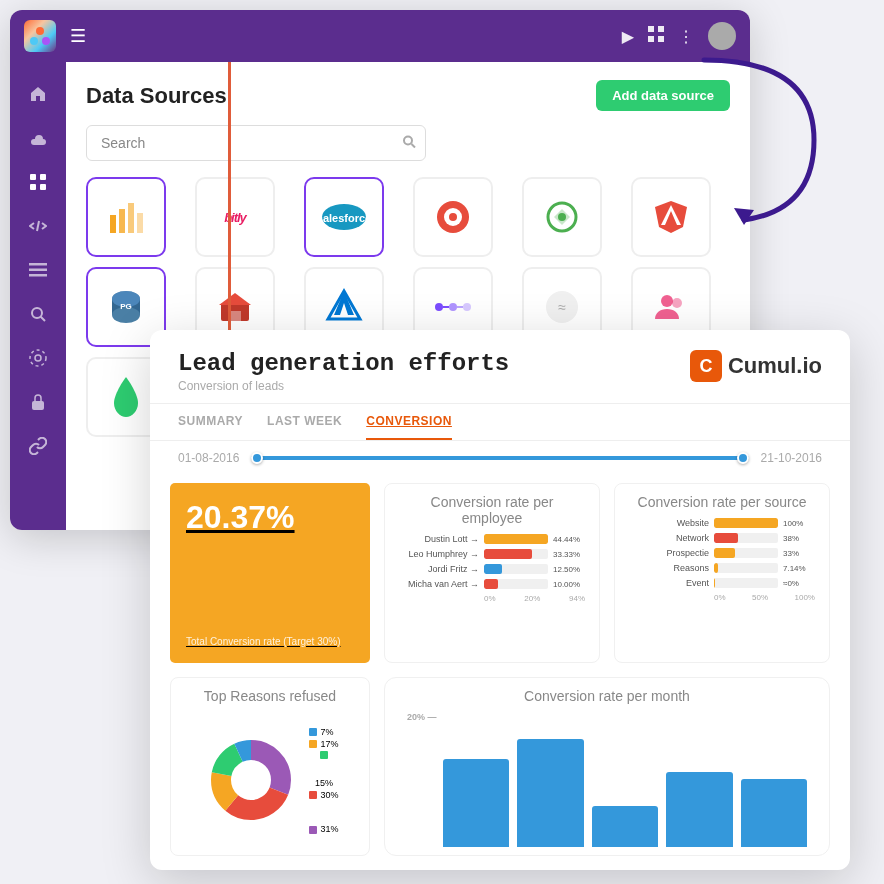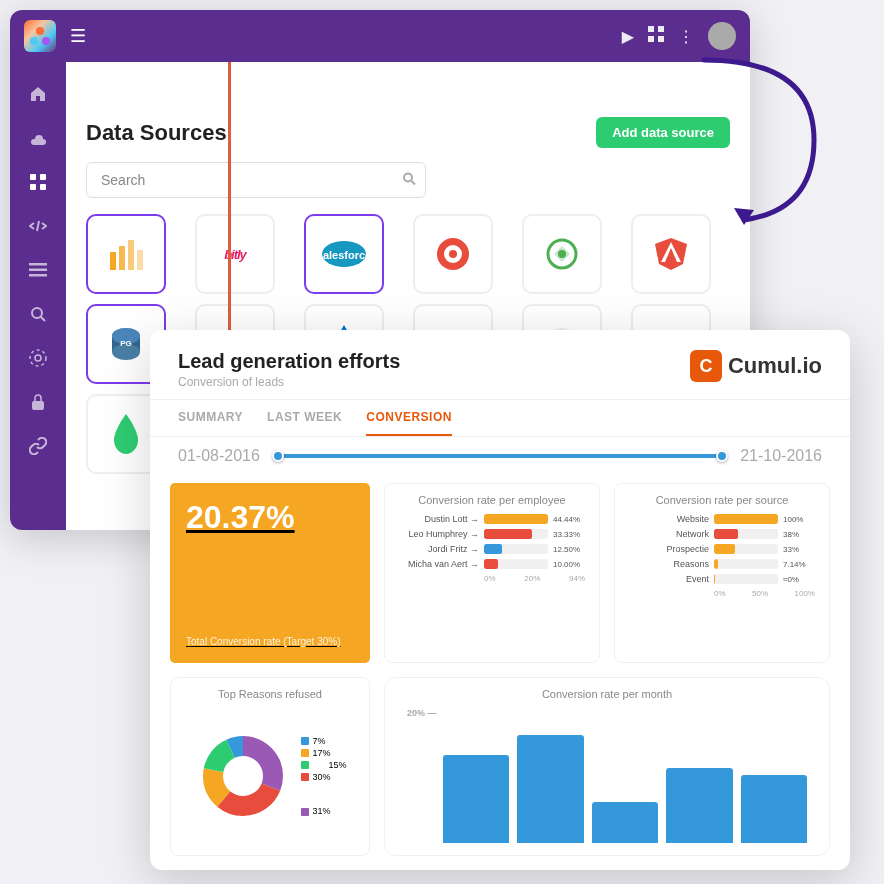--- a/index.html
+++ b/index.html
@@ -104,21 +104,20 @@
     }
     .sidebar-item.active {
       color: #fff;
     }
 
     
     .main-content {
       flex: 1;
       background: #f5f5f8;
       overflow: hidden;
-      margin-top: 37px;
     }
 
     
     .data-sources-panel {
       background: #fff;
       height: 100%;
       padding: 18px 20px;
     }
     .ds-header {
       display: flex;
@@ -228,23 +227,24 @@
 
     .dash-header {
       padding: 20px 28px 10px;
       display: flex;
       align-items: flex-start;
       justify-content: space-between;
       border-bottom: 1px solid #eee;
     }
     .dash-title-block {}
     .dash-title {
-      font-size: 20px;
+      font-size: 24px;
       font-weight: 700;
       color: #222;
+      font-family: Liberation Mono, monospace;
     }
     .dash-subtitle {
       font-size: 12px;
       color: #aaa;
       margin-top: 2px;
     }
     .cumul-logo {
       display: flex;
       align-items: center;
       gap: 6px;
@@ -278,31 +278,32 @@
       font-weight: 600;
       color: #aaa;
       cursor: pointer;
       letter-spacing: 0.5px;
       text-transform: uppercase;
       border-bottom: 2.5px solid transparent;
     }
     .dash-tab.active {
       color: #e8580a;
       border-bottom-color: #e8580a;
+      text-decoration: underline;
     }
 
     
     .date-range-bar {
       padding: 10px 28px 4px;
       display: flex;
       align-items: center;
       gap: 12px;
     }
     .date-label {
-      font-size: 16px;
+      font-size: 12px;
       color: #aaa;
     }
     .slider-track {
       flex: 1;
       height: 4px;
       background: #e0e0e0;
       border-radius: 2px;
       position: relative;
     }
     .slider-fill {
@@ -359,21 +360,21 @@
     }
 
     
     .chart-panel {
       border: 1px solid #f0f0f0;
       border-radius: 8px;
       padding: 10px 14px;
       overflow: hidden;
     }
     .chart-title {
-      font-size: 11px;
+      font-size: 14px;
       color: #888;
       margin-bottom: 8px;
       text-align: center;
     }
 
     
     .bar-row {
       display: flex;
       align-items: center;
       gap: 5px;
@@ -784,21 +785,21 @@
         </svg>
         <div style="font-size:9px;margin-left:8px;">
           <div style="display:flex;align-items:center;gap:3px;margin-bottom:2px;">
               <span style="width:8px;height:8px;background:#3498db;display:inline-block;border-radius:1px;"></span>
               <span>7%</span>
             </div>
           <div style="display:flex;align-items:center;gap:3px;margin-bottom:2px;">
               <span style="width:8px;height:8px;background:#f5a623;display:inline-block;border-radius:1px;"></span>
               <span>17%</span>
             </div>
-          <div style="display:flex;align-items:center;gap:19px;margin-bottom:2px;">
+          <div style="display:flex;align-items:center;gap:19px;margin-bottom:2px;flex-direction:column;">
               <span style="width:8px;height:8px;background:#2ecc71;display:inline-block;border-radius:1px;"></span>
               <span>15%</span>
             </div>
           <div style="display:flex;align-items:center;gap:3px;margin-bottom:2px;">
               <span style="width:8px;height:8px;background:#e74c3c;display:inline-block;border-radius:1px;"></span>
               <span>30%</span>
             </div>
           <div style="display:flex;align-items:flex-end;gap:3px;margin-top:24px;">
               <span style="width:8px;height:8px;background:#9b59b6;display:inline-block;border-radius:1px;"></span>
               <span>31%</span>

